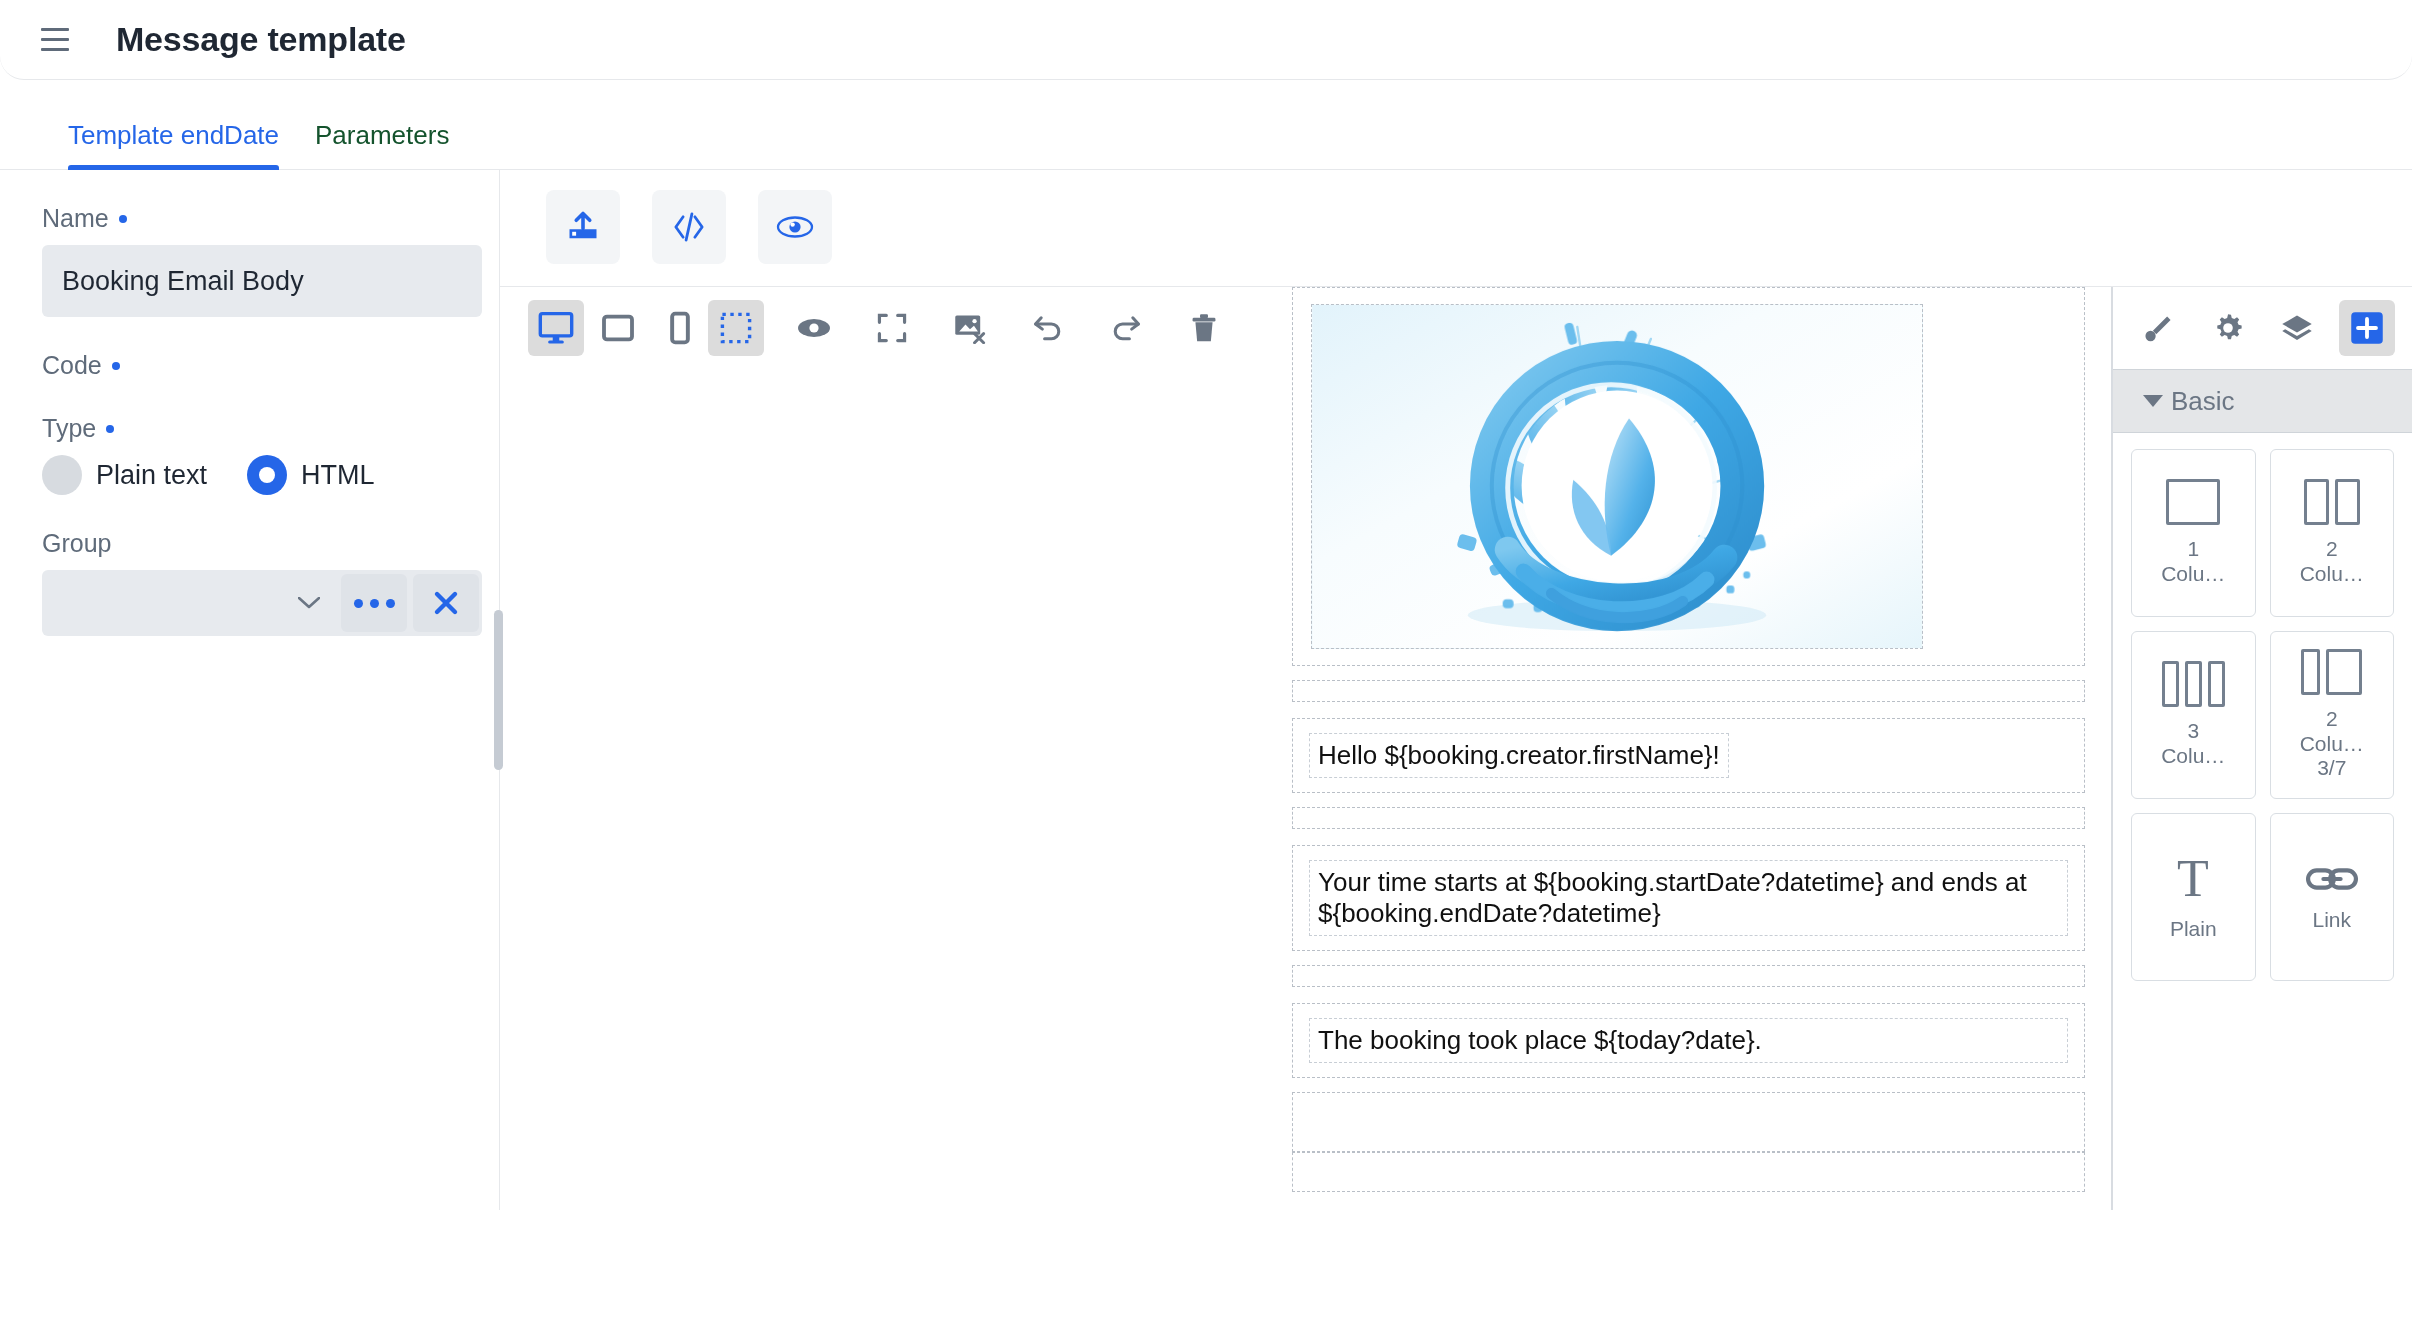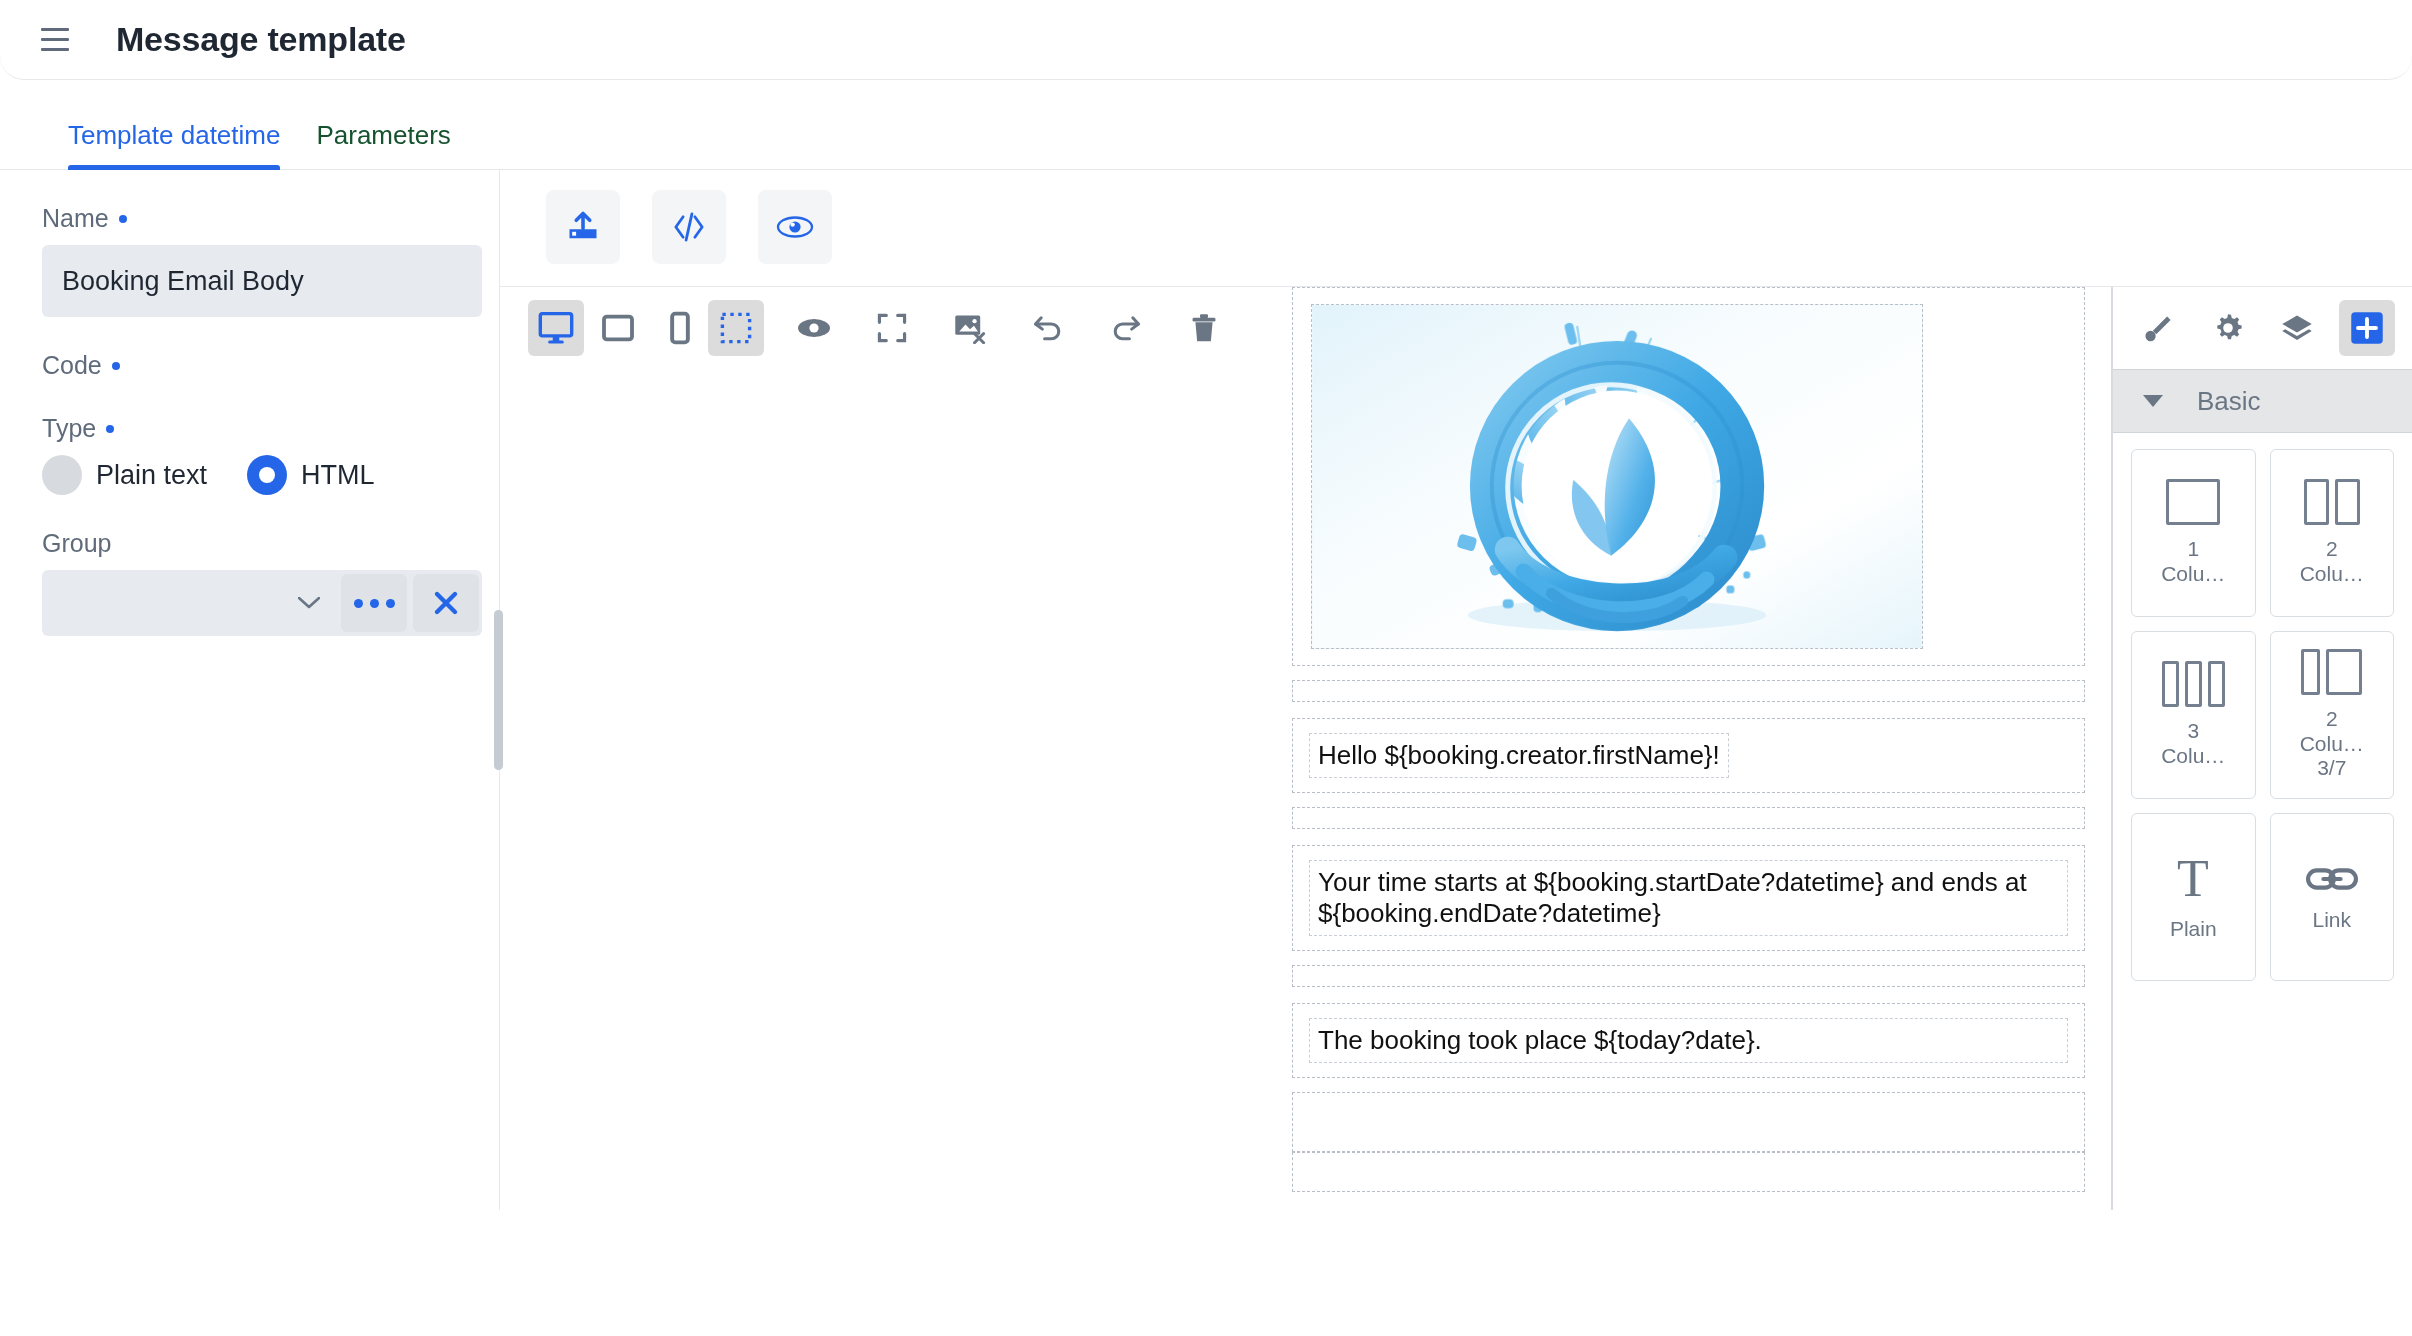--- a/index.html
+++ b/index.html
@@ -329,21 +329,21 @@
     display: flex; align-items: center; justify-content: center;
     border-radius: 6px;
     cursor: pointer;
   }
   .blk-icon-btn.active { background: #dcdcdc; }
   .basic-header {
     height: 64px;
     background: #e4e6e8;
     display: flex;
     align-items: center;
-    gap: 34px;
+    gap: 8px;
     padding-left: 30px;
     border-top: 1px solid #cfd4d9;
     border-bottom: 1px solid #cfd4d9;
     cursor: pointer;
   }
   .tri-down {
     width: 0; height: 0;
     border-left: 10px solid transparent;
     border-right: 10px solid transparent;
     border-top: 12px solid #6b7684;
@@ -396,21 +396,21 @@
 <div class="topbar">
   <div class="hamburger">
     <span></span>
     <span></span>
     <span></span>
   </div>
   <div class="page-title">Message template</div>
 </div>
 
 <div class="tabs">
-  <div class="tab active">Template datetime</div>
+  <div class="tab active">Template endDate</div>
   <div class="tab">Parameters</div>
 </div>
 
 <div class="body-wrap">
   <div class="content-area">
 
     <div class="form-panel">
 
       <div class="field-block">
         <div class="field-label">

